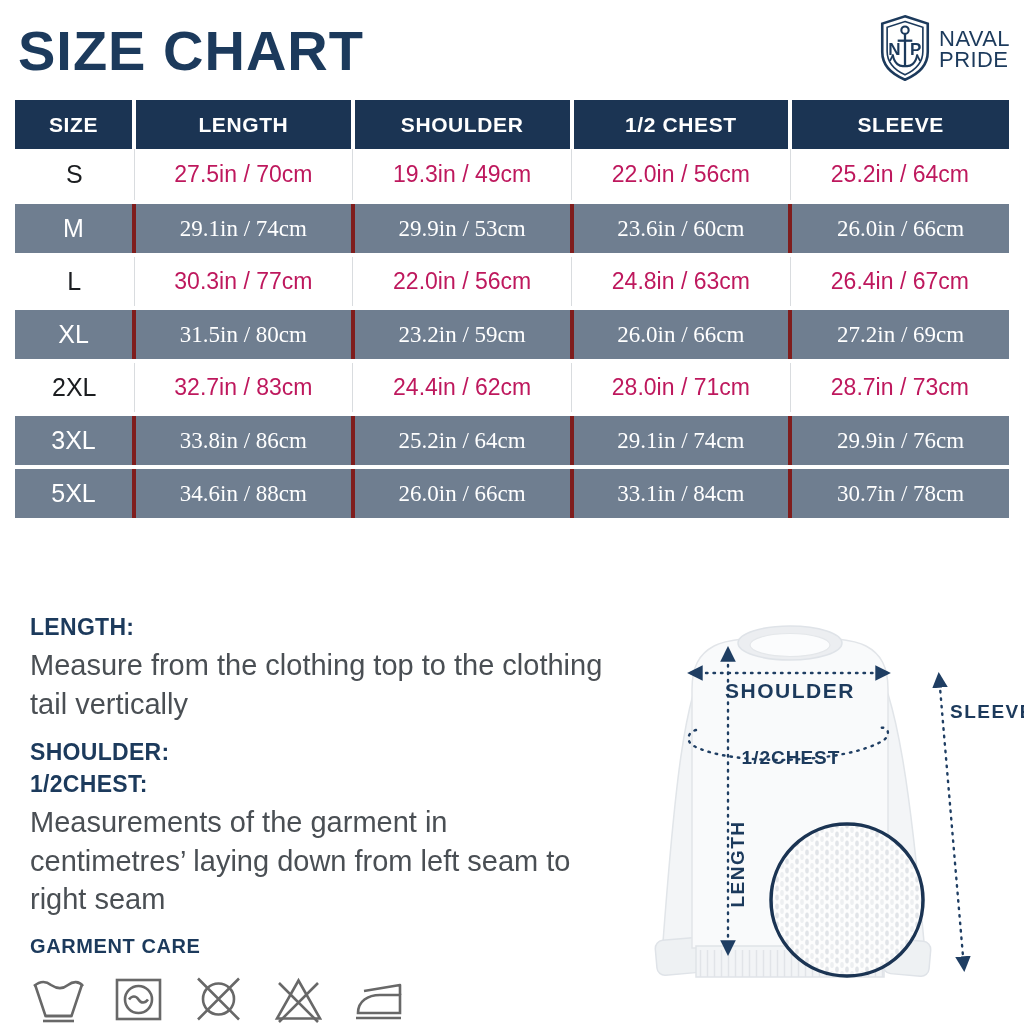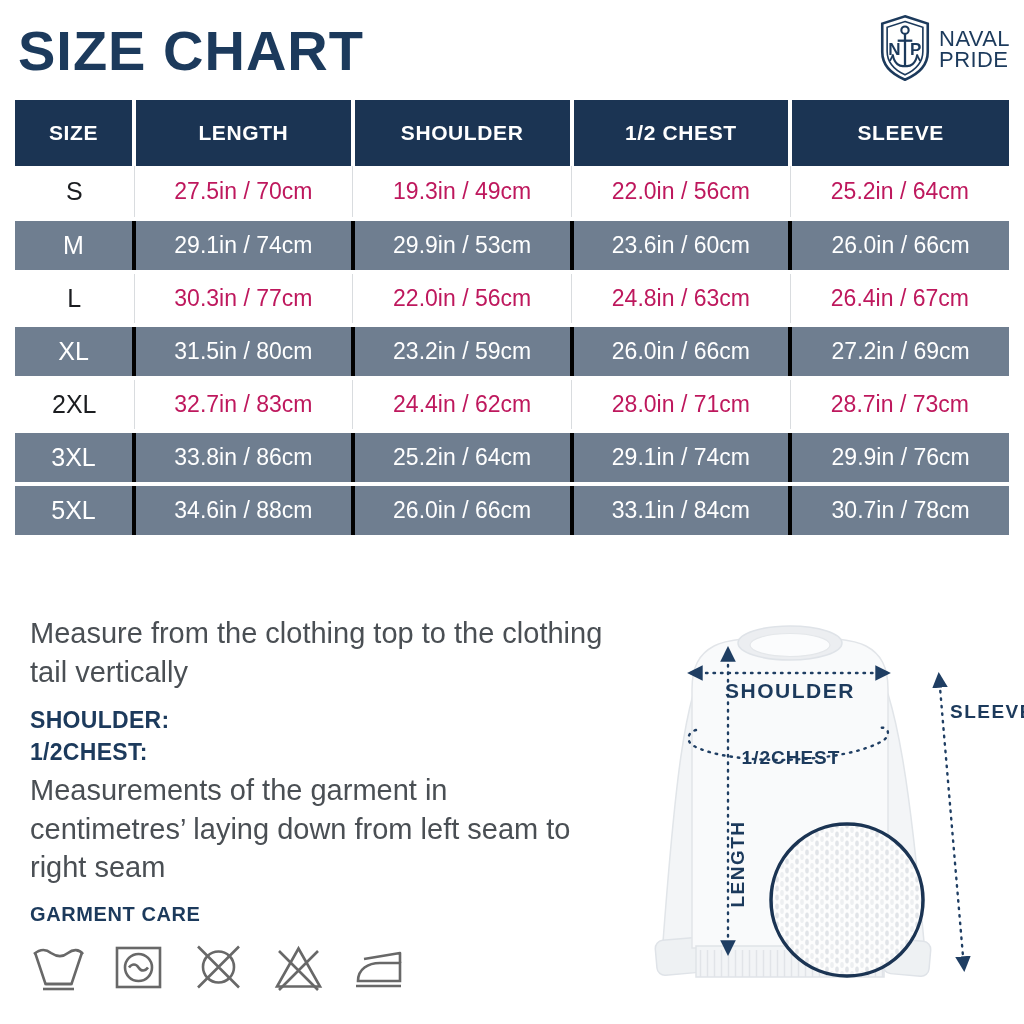--- a/index.html
+++ b/index.html
@@ -11,28 +11,28 @@
   .hdr { position:absolute; top:0; left:0; width:1024px; height:96px;
          display:flex; align-items:center; justify-content:space-between; padding:4px 14px 0 18px; }
   .title { margin:0; font-size:56px; font-weight:800; color:#1C3A5C; letter-spacing:1px; }
   .logo { display:flex; align-items:center; gap:8px; }
   .logo-text { font-weight:400; font-size:22px; line-height:0.95; color:#1C3A5C; letter-spacing:0.4px; }
 
   
   table.size-table { position:absolute; top:100px; left:15px; width:994px;
                      border-collapse:collapse; table-layout:fixed; }
   .size-table th { background:#1B3453; color:#fff; font-size:21px; font-weight:700;
-                   height:66px; letter-spacing:0.6px; border-left:4px solid #fff; }
+                   height:49px; letter-spacing:0.6px; border-left:4px solid #fff; }
   .size-table th:first-child { border-left:none; width:119px; }
   .size-table td { height:53px; text-align:center; font-size:23px; color:#be185d; }
   .size-table tr.plain td:first-child { font-size:25px; color:#1b1d20; }
   .size-table tr.plain td + td { border-left:1px solid #D9DCDF; }
   .size-table tr.alt td { background:#6F7E90; color:#fff;
                           border-top:4px solid #fff; border-bottom:4px solid #fff; }
-  .size-table tr.alt td + td { border-left:4px solid #000000; }
+  .size-table tr.alt td + td { border-left:4px solid #7f1d1d;font-family:Liberation Serif, serif; }
   .size-table tr.alt td:first-child { font-size:25px; }
 
   
   .bottom { position:absolute; top:596px; left:0; width:1024px; height:428px; display:flex; }
   .left-col { width:620px; padding:18px 0 0 30px; }
   .right-col { position:relative; width:390px; height:428px; margin-left:auto; }
   .sec-h { margin:0 0 5px; font-size:23px; font-weight:800; color:#1C3A5C; letter-spacing:0.3px; }
   .sec-p { margin:0 0 16px; font-size:29px; color:#4A4F54; line-height:1.33; max-width:578px; }
   .care-h { margin:8px 0 14px; font-size:20px; font-weight:800; color:#1C3A5C; letter-spacing:0.6px; }
   .care-icons { display:flex; align-items:center; gap:23px; }
@@ -127,20 +127,21 @@
           <td>34.6in / 88cm</td>
           <td>26.0in / 66cm</td>
           <td>33.1in / 84cm</td>
           <td>30.7in / 78cm</td>
         </tr>
       </tbody>
   </table>
 
   <div class="bottom">
     <div class="left-col">
+      <h3 class="sec-h">LENGTH:</h3>
       <p class="sec-p">Measure from the clothing top to the clothing tail vertically</p>
 
       <h3 class="sec-h">SHOULDER:</h3>
 
       <h3 class="sec-h">1/2CHEST:</h3>
       <p class="sec-p">Measurements of the garment in centimetres’ laying down from left seam to right seam</p>
 
       <h3 class="care-h">GARMENT CARE</h3>
       <div class="care-icons">
         <span>

